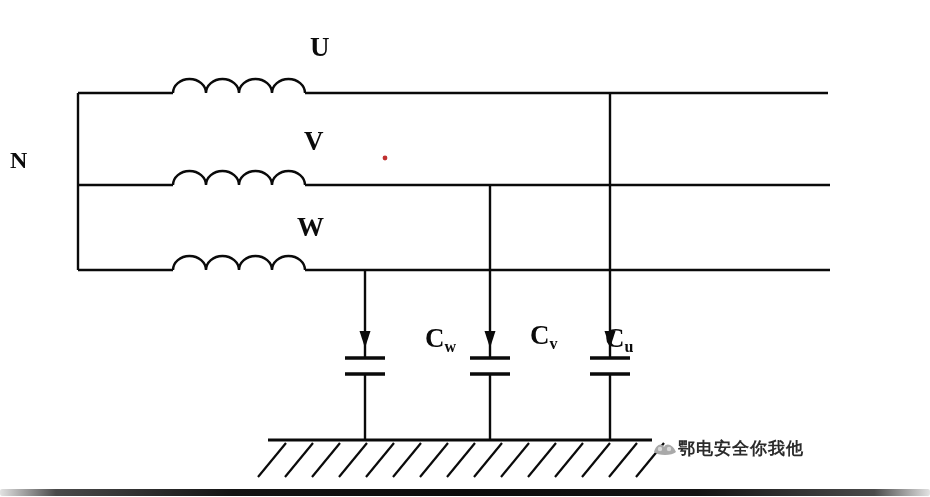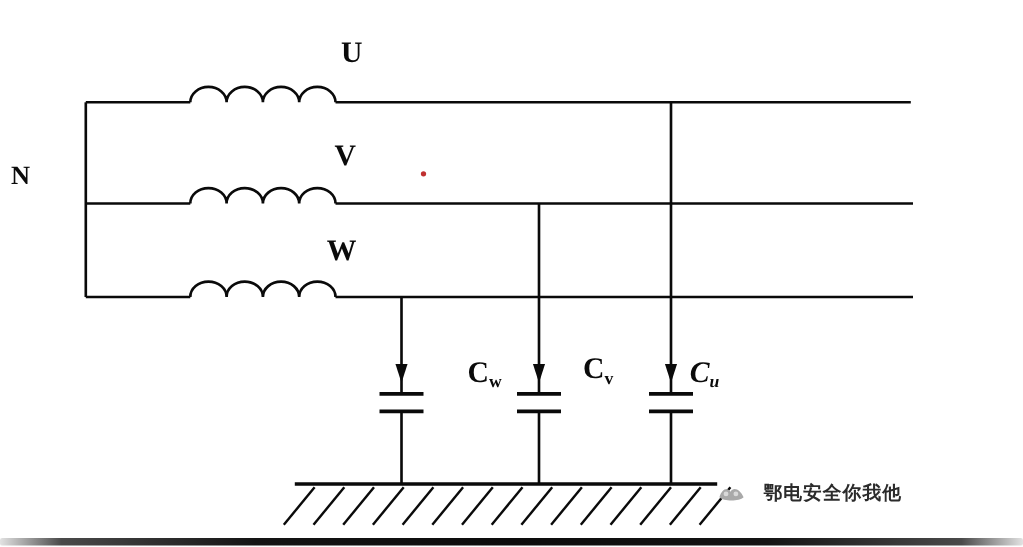--- a/index.html
+++ b/index.html
@@ -38,21 +38,21 @@
   }
   .cap sub {
     font-size: 16px;
     line-height: 0;
     vertical-align: -5px;
   }
   .watermark {
     position: absolute;
     display: flex;
     align-items: center;
-    gap: 16px;
+    gap: 0;
     font-family: "Liberation Sans", "DejaVu Sans", sans-serif;
   }
   .watermark .wtext {
     font-size: 17px;
     font-weight: bold;
     color: #2b2b2b;
     letter-spacing: 1px;
     white-space: nowrap;
   }
   .watermark .wicon {
@@ -160,21 +160,21 @@
   <div class="lbl" style="left:297px; top:214px;">W</div>
 
   <div class="cap" style="left:381px; top:325px;margin-left:44px;">
     <span>C</span><sub>w</sub>
   </div>
 
   <div class="cap" style="left:530px; top:322px;">
     <span>C</span><sub>v</sub>
   </div>
 
-  <div class="cap" style="left:627px; top:325px;font-style:italic;">
+  <div class="cap" style="left:605px; top:325px;">
     <span>C</span><sub>u</sub>
   </div>
 
   <div class="watermark" style="left:652px; top:437px;">
     <span class="wicon">
       <svg width="26" height="20" viewBox="0 0 26 20">
         <path d="M2 13 C4 6, 9 3, 12 8 C15 3, 21 6, 24 13 C20 17, 6 17, 2 13 Z" fill="#a9a9a9"></path>
         <circle cx="8" cy="10" r="2.2" fill="#d9d9d9"></circle>
         <circle cx="17" cy="10" r="2.2" fill="#d9d9d9"></circle>
       </svg>

